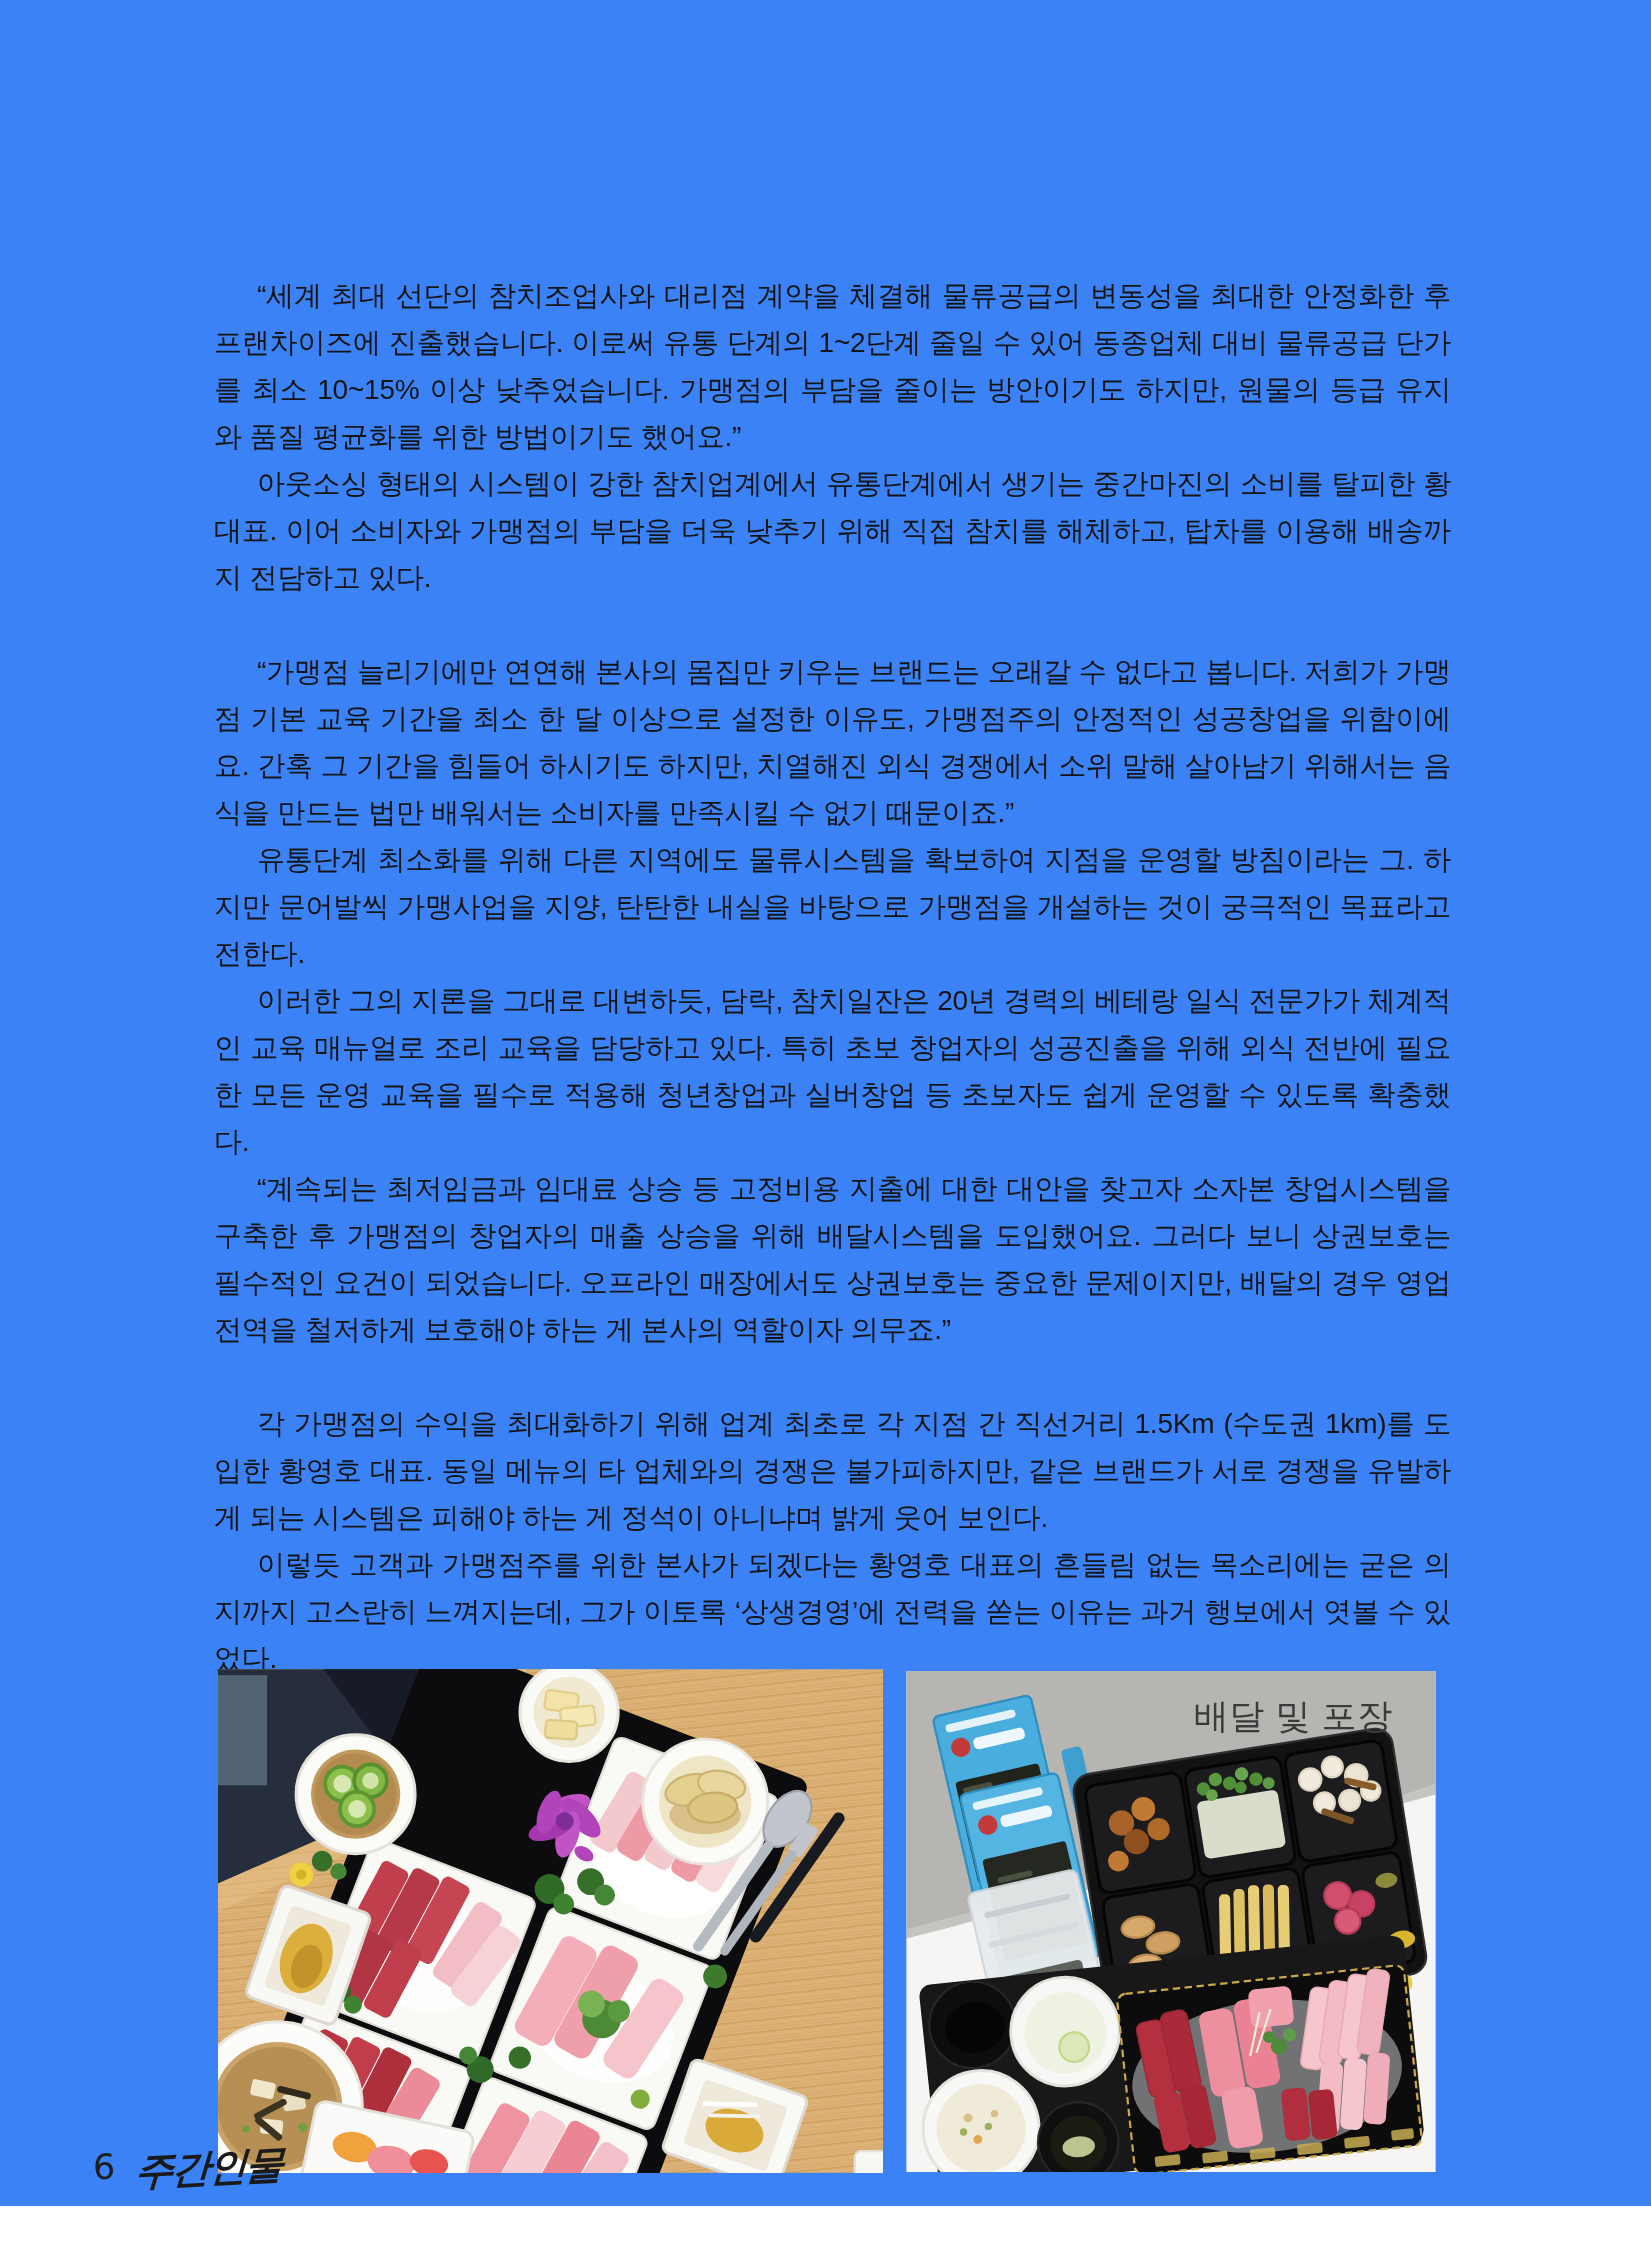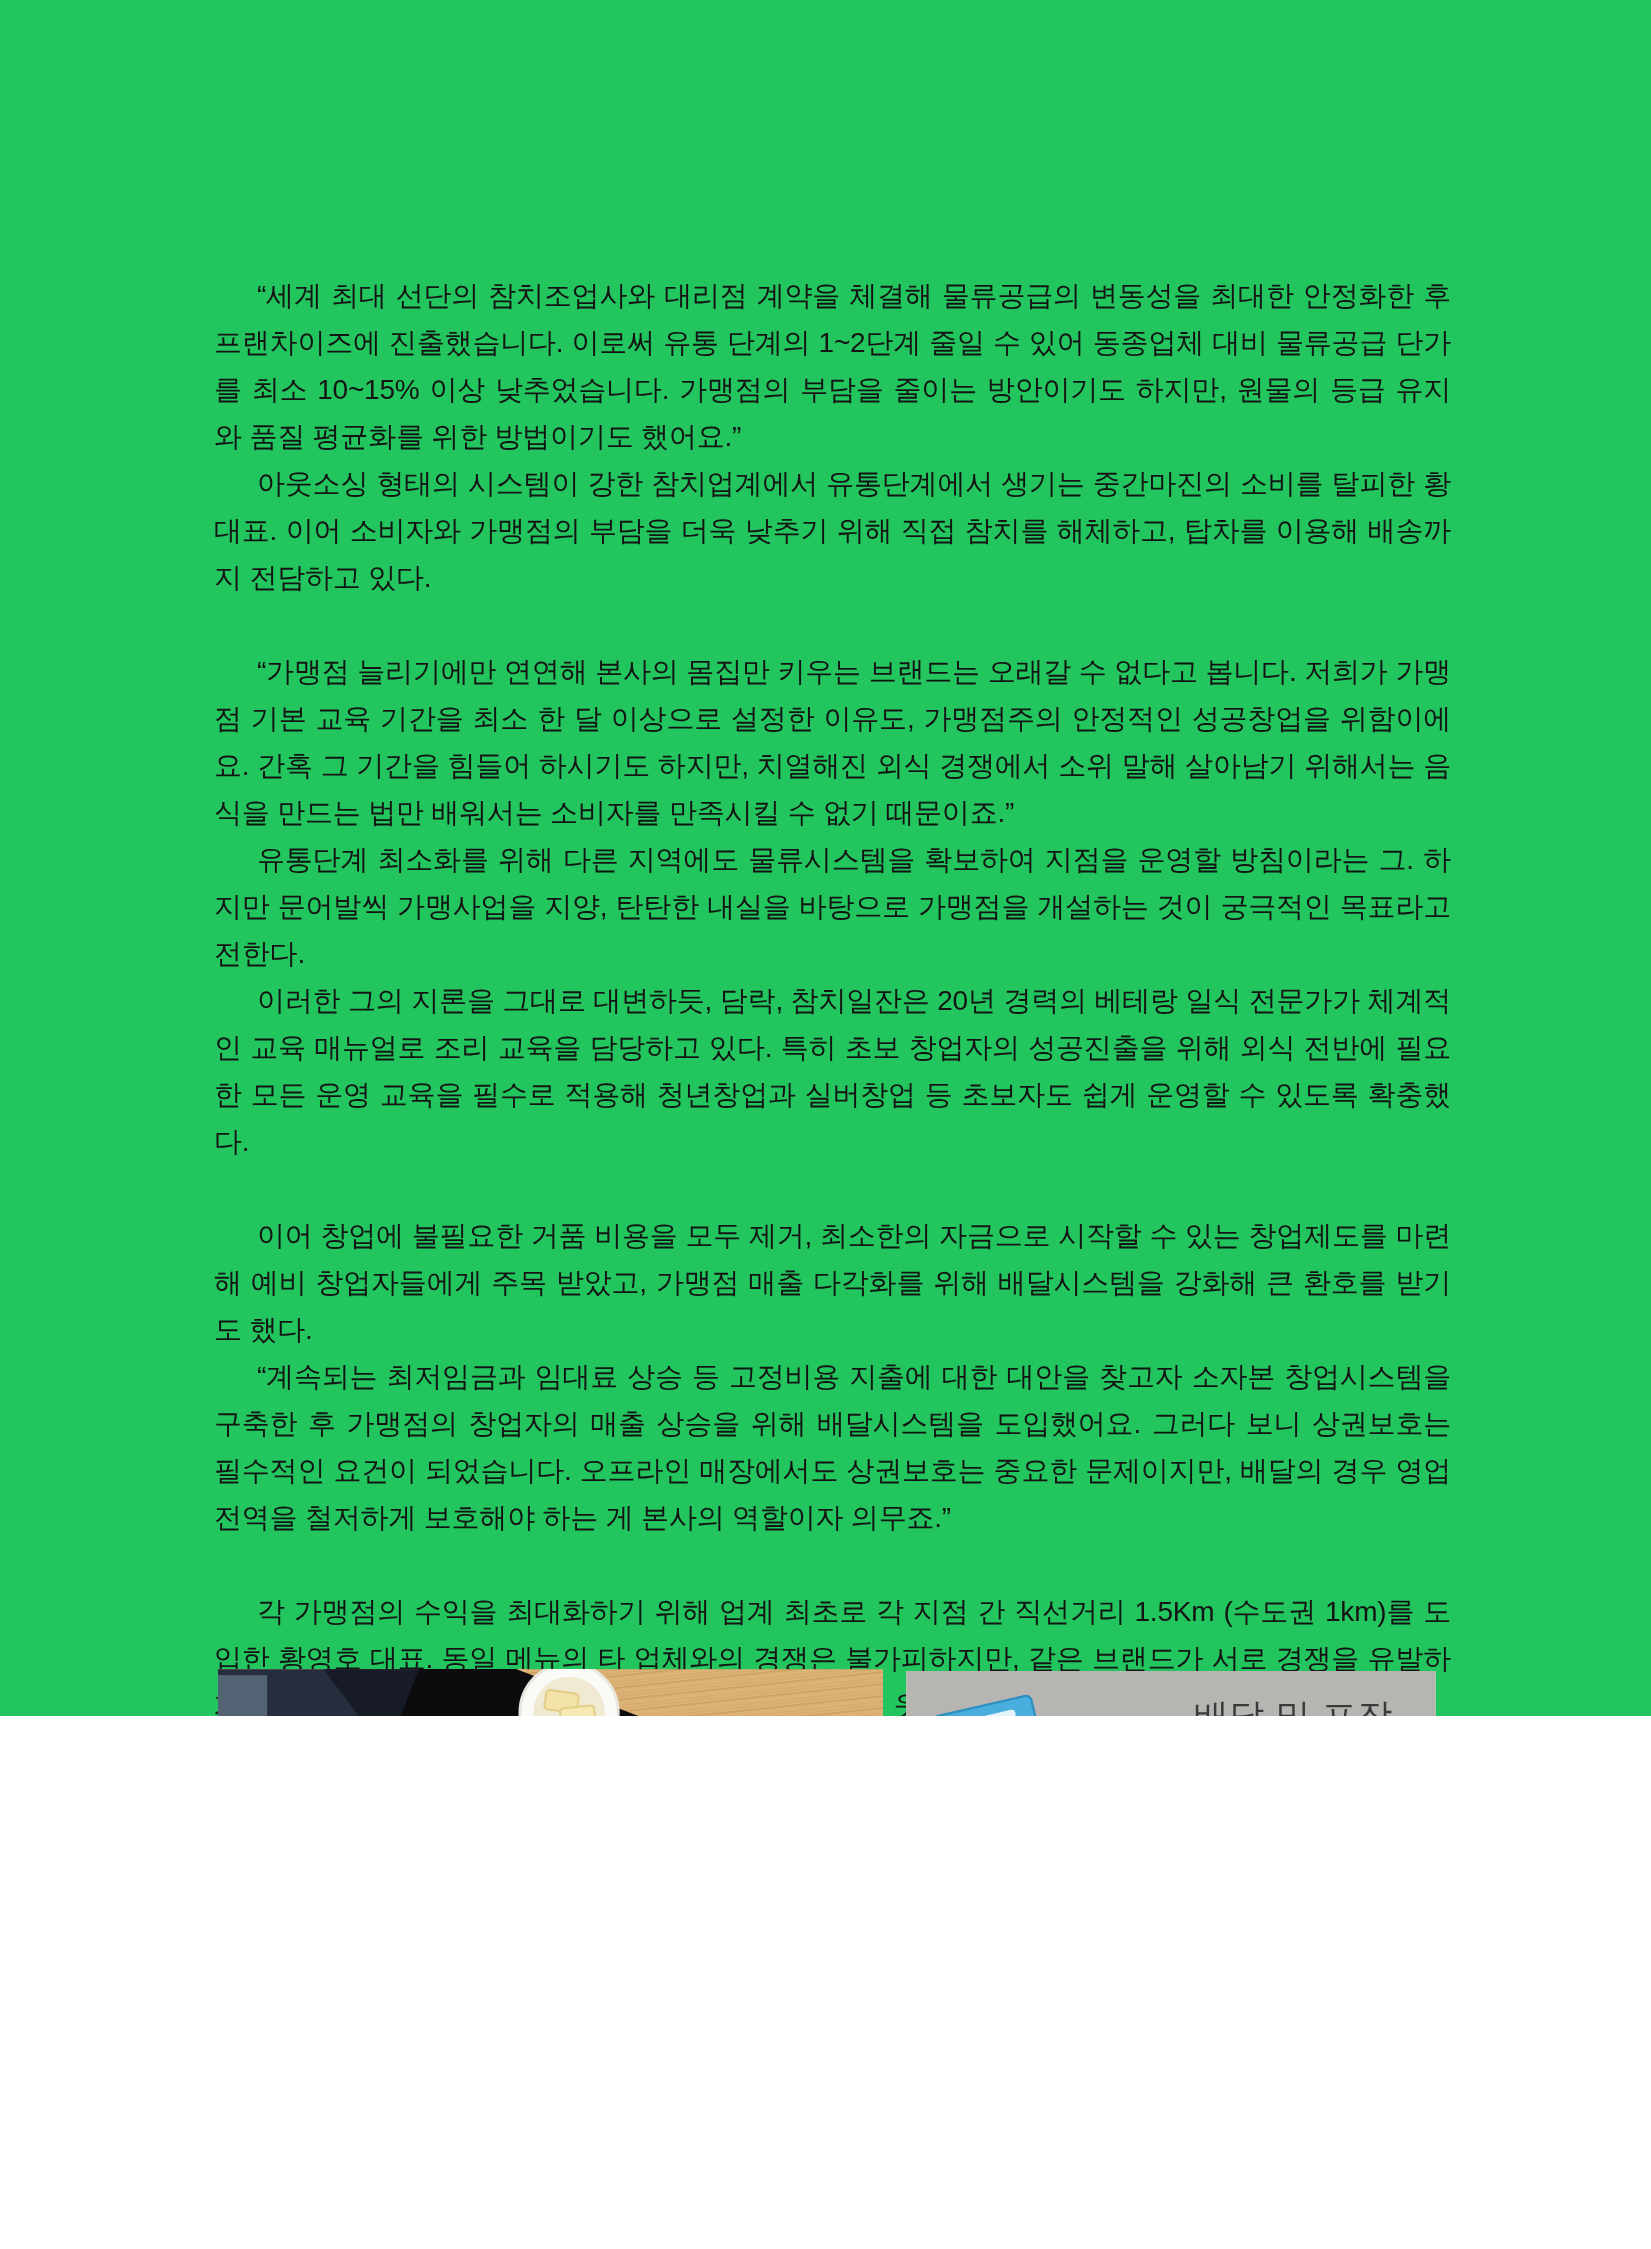--- a/index.html
+++ b/index.html
@@ -1,19 +1,19 @@
 <!DOCTYPE html>
 <html style="font-size:12px"><head>
 <meta charset="utf-8">
 <style>
   html,body{margin:0;padding:0;background:#ffffff;}
   .page{
     position:relative;
-    width:1652px;height:1716px;
-    background:#22c55e;
+    width:1652px;height:2206px;
+    background:#3b82f6;
     font-family:"Liberation Sans","DejaVu Sans",sans-serif;
     overflow:hidden;
     text-decoration:underline;
   }
   .article{
     position:absolute;left:214px;top:272px;width:1237px;
     color:#141414;
     font-size:28px;line-height:47px;
     letter-spacing:-0.2px;
   }
@@ -56,21 +56,20 @@
 <body>
 
 <div class="page">
 
   <div class="article">
       <p class="para">“세계 최대 선단의 참치조업사와 대리점 계약을 체결해 물류공급의 변동성을 최대한 안정화한 후 프랜차이즈에 진출했습니다. 이로써 유통 단계의 1~2단계 줄일 수 있어 동종업체 대비 물류공급 단가를 최소 10~15% 이상 낮추었습니다. 가맹점의 부담을 줄이는 방안이기도 하지만, 원물의 등급 유지와 품질 평균화를 위한 방법이기도 했어요.”</p>
       <p class="para">아웃소싱 형태의 시스템이 강한 참치업계에서 유통단계에서 생기는 중간마진의 소비를 탈피한 황 대표. 이어 소비자와 가맹점의 부담을 더욱 낮추기 위해 직접 참치를 해체하고, 탑차를 이용해 배송까지 전담하고 있다.</p>
       <p class="para gap">“가맹점 늘리기에만 연연해 본사의 몸집만 키우는 브랜드는 오래갈 수 없다고 봅니다. 저희가 가맹점 기본 교육 기간을 최소 한 달 이상으로 설정한 이유도, 가맹점주의 안정적인 성공창업을 위함이에요. 간혹 그 기간을 힘들어 하시기도 하지만, 치열해진 외식 경쟁에서 소위 말해 살아남기 위해서는 음식을 만드는 법만 배워서는 소비자를 만족시킬 수 없기 때문이죠.”</p>
       <p class="para">유통단계 최소화를 위해 다른 지역에도 물류시스템을 확보하여 지점을 운영할 방침이라는 그. 하지만 문어발씩 가맹사업을 지양, 탄탄한 내실을 바탕으로 가맹점을 개설하는 것이 궁극적인 목표라고 전한다.</p>
       <p class="para">이러한 그의 지론을 그대로 대변하듯, 담락, 참치일잔은 20년 경력의 베테랑 일식 전문가가 체계적인 교육 매뉴얼로 조리 교육을 담당하고 있다. 특히 초보 창업자의 성공진출을 위해 외식 전반에 필요한 모든 운영 교육을 필수로 적용해 청년창업과 실버창업 등 초보자도 쉽게 운영할 수 있도록 확충했다.</p>
-      <p class="para gap">이어 창업에 불필요한 거품 비용을 모두 제거, 최소한의 자금으로 시작할 수 있는 창업제도를 마련해 예비 창업자들에게 주목 받았고, 가맹점 매출 다각화를 위해 배달시스템을 강화해 큰 환호를 받기도 했다.</p>
       <p class="para">“계속되는 최저임금과 임대료 상승 등 고정비용 지출에 대한 대안을 찾고자 소자본 창업시스템을 구축한 후 가맹점의 창업자의 매출 상승을 위해 배달시스템을 도입했어요. 그러다 보니 상권보호는 필수적인 요건이 되었습니다. 오프라인 매장에서도 상권보호는 중요한 문제이지만, 배달의 경우 영업 전역을 철저하게 보호해야 하는 게 본사의 역할이자 의무죠.”</p>
       <p class="para gap">각 가맹점의 수익을 최대화하기 위해 업계 최초로 각 지점 간 직선거리 1.5Km (수도권 1km)를 도입한 황영호 대표. 동일 메뉴의 타 업체와의 경쟁은 불가피하지만, 같은 브랜드가 서로 경쟁을 유발하게 되는 시스템은 피해야 하는 게 정석이 아니냐며 밝게 웃어 보인다.</p>
       <p class="para">이렇듯 고객과 가맹점주를 위한 본사가 되겠다는 황영호 대표의 흔들림 없는 목소리에는 굳은 의지까지 고스란히 느껴지는데, 그가 이토록 ‘상생경영’에 전력을 쏟는 이유는 과거 행보에서 엿볼 수 있었다.</p>
     </div>
 
   <div class="photo photo-left">
     <svg width="665" height="504" viewBox="0 0 894 677" xmlns="http://www.w3.org/2000/svg">
       <defs>
         <pattern id="wood" width="894" height="16" patternUnits="userSpaceOnUse" patternTransform="rotate(-6)">
           <rect width="894" height="16" fill="#dcb277"></rect>

